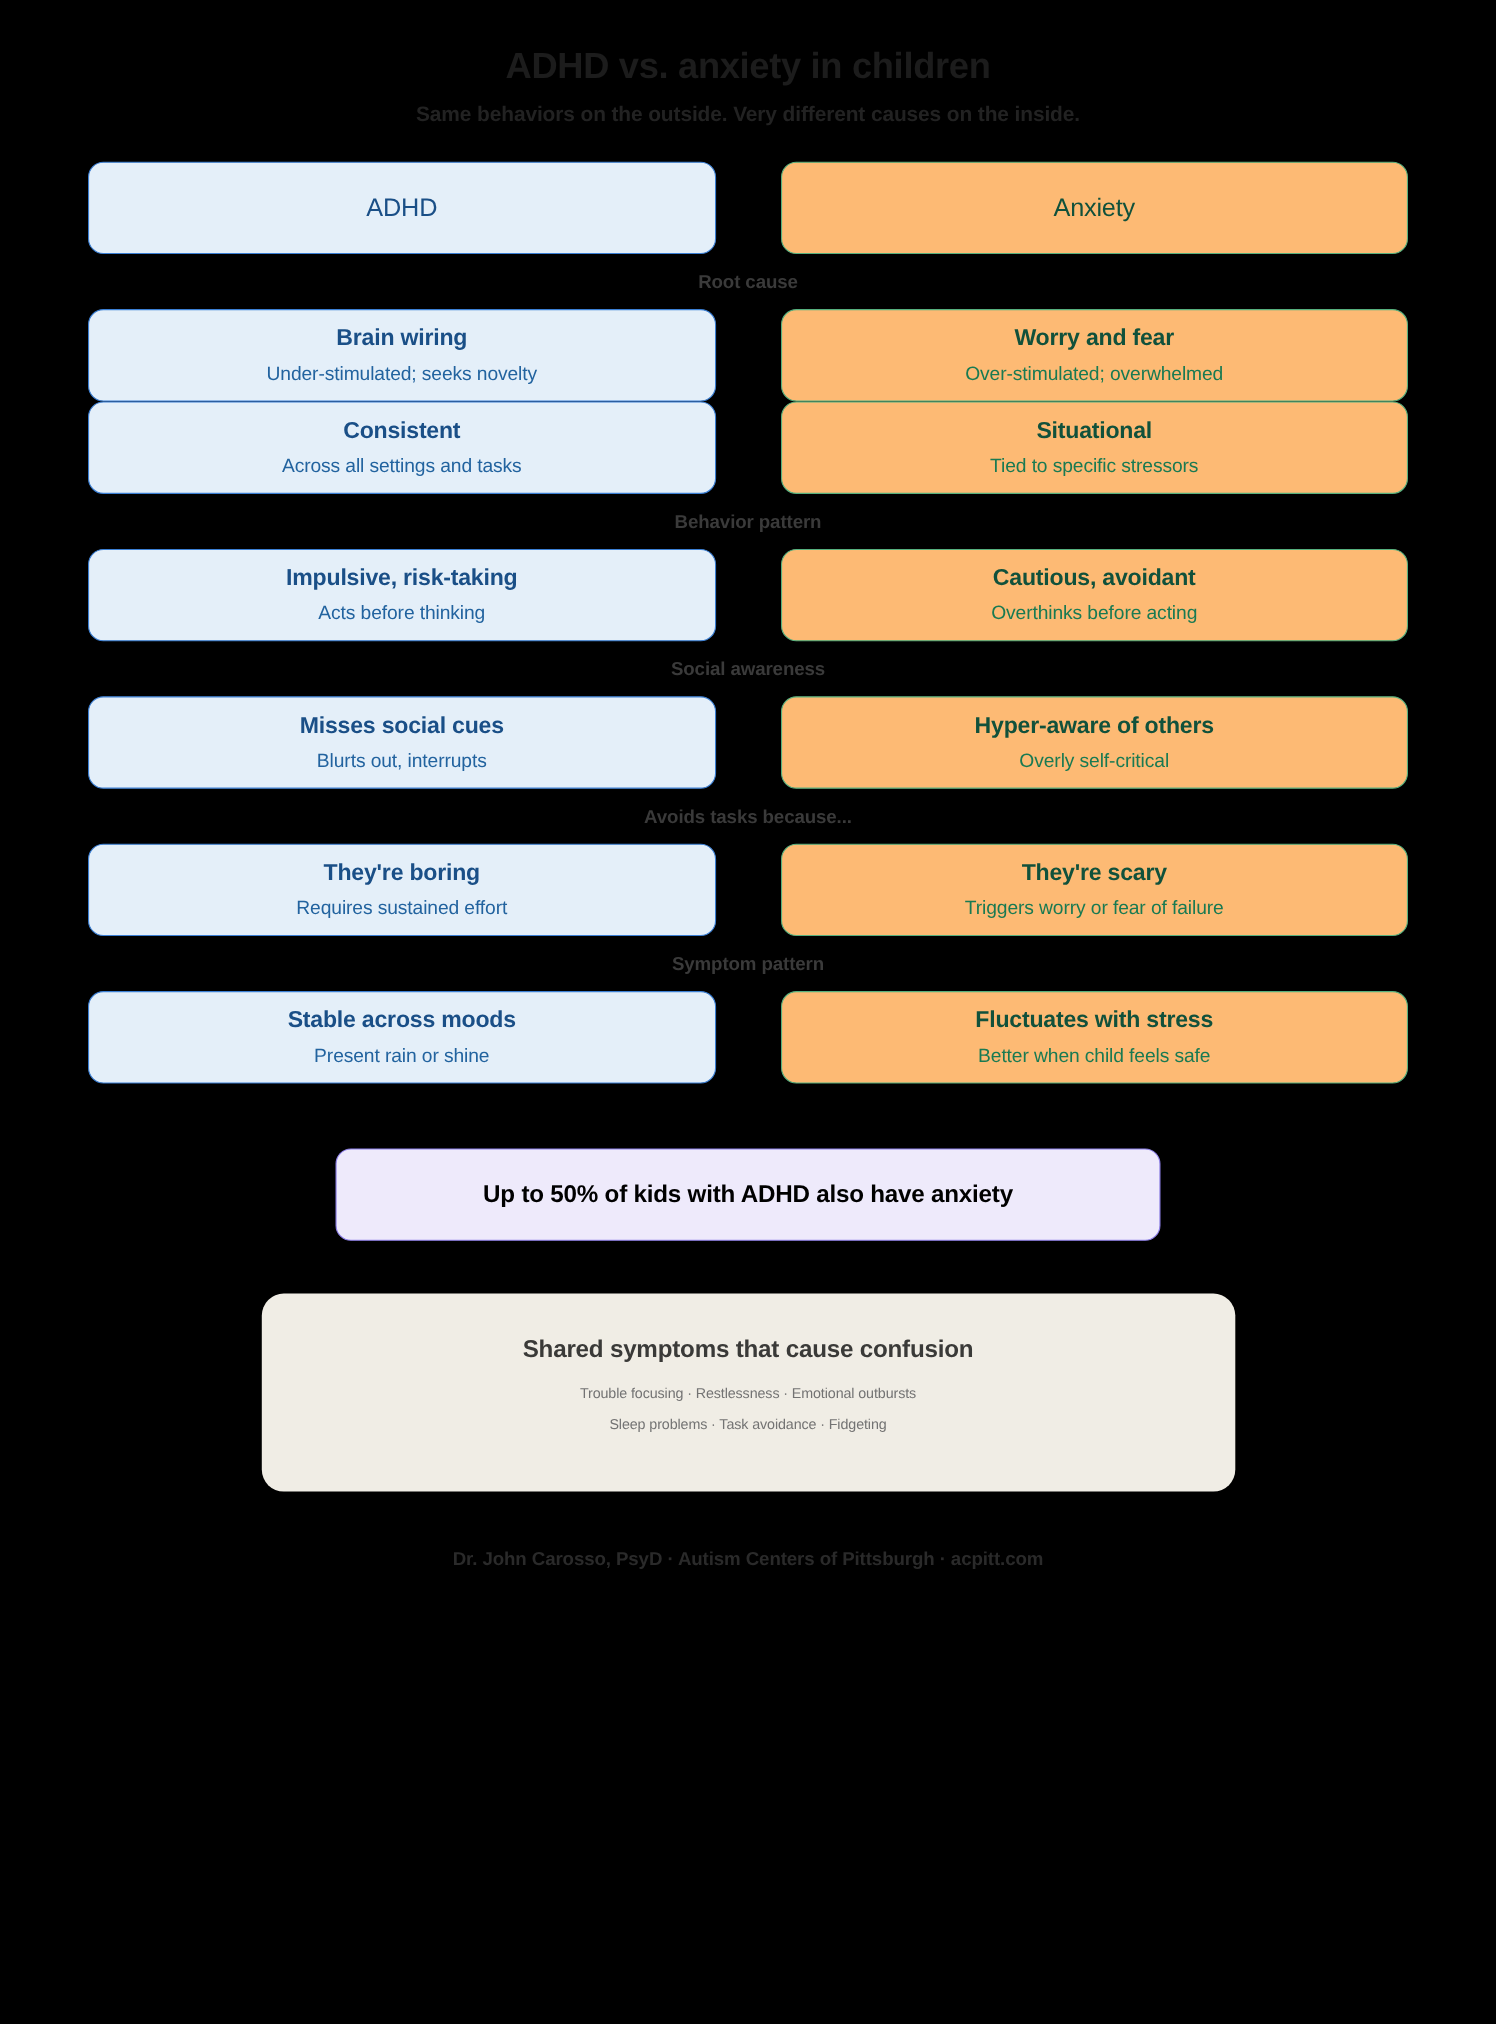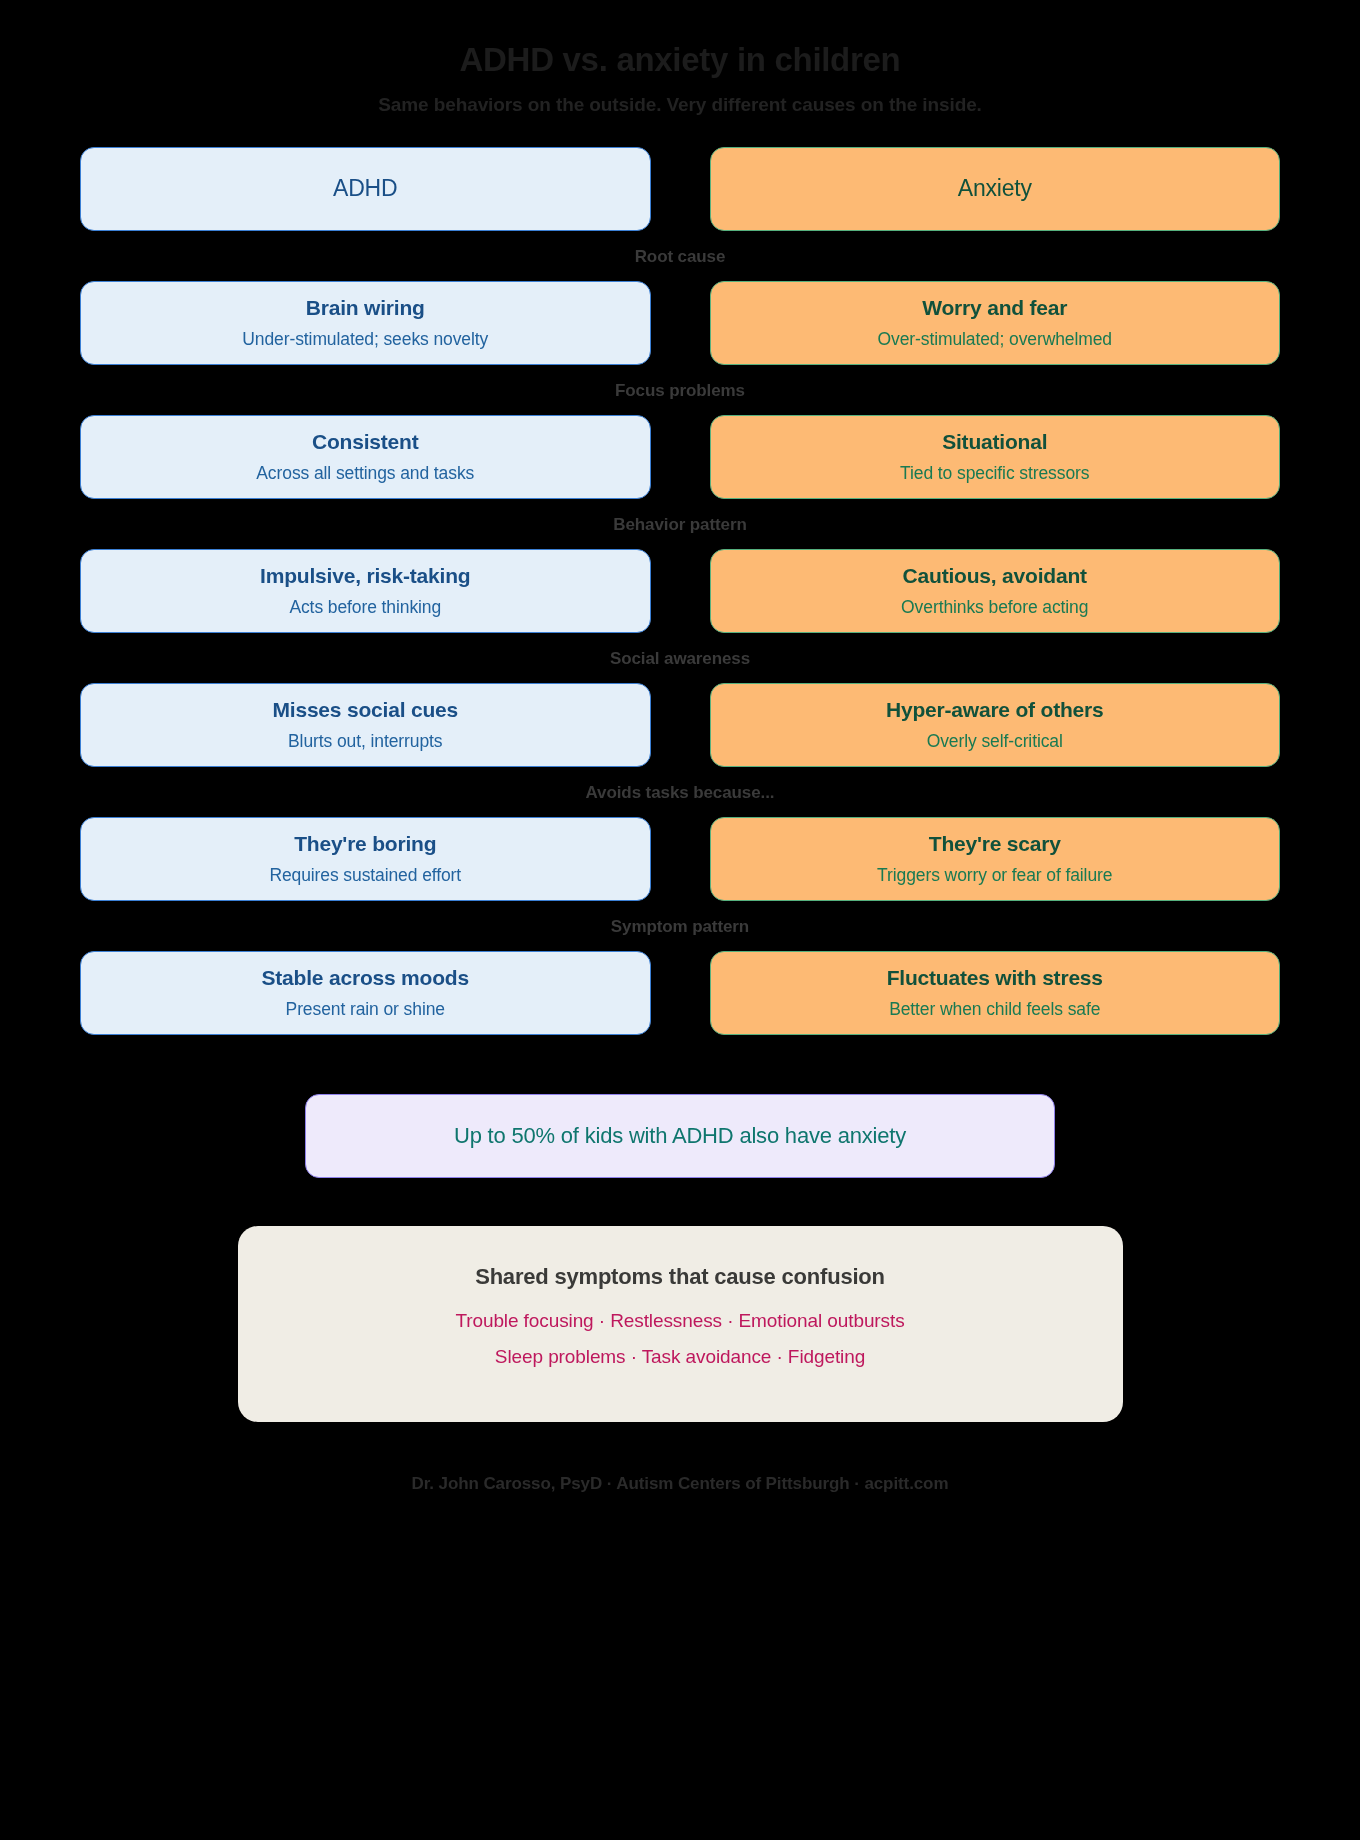--- a/index.html
+++ b/index.html
@@ -140,22 +140,22 @@
     border-radius: 14px;
     display: flex;
     align-items: center;
     justify-content: center;
     text-align: center;
     padding: 6px 24px;
   }
 
   .stat-text {
     font-size: 22px;
-    font-weight: normal;
-    color: #0f766e;
+    font-weight: bold;
+    color: #000000;
     letter-spacing: -0.2px;
   }
 
   
   .shared-wrap {
     display: flex;
     justify-content: center;
     margin-top: 48px;
   }
 
@@ -169,22 +169,22 @@
   }
 
   .shared-heading {
     font-size: 22px;
     font-weight: bold;
     color: #3a3a38;
     letter-spacing: -0.2px;
   }
 
   .shared-line {
-    font-size: 19px;
-    color: #be185d;
+    font-size: 13px;
+    color: #737373;
     margin-top: 18px;
     letter-spacing: -0.1px;
     line-height: 1.35;
   }
   .shared-line.second { margin-top: 11px; }
 
   
   .footer {
     text-align: center;
     font-size: 17px;
@@ -219,21 +219,20 @@
       <div class="cell adhd">
         <div class="cell-title">Brain wiring</div>
         <div class="cell-sub">Under-stimulated; seeks novelty</div>
       </div>
       <div class="cell anxiety">
         <div class="cell-title">Worry and fear</div>
         <div class="cell-sub">Over-stimulated; overwhelmed</div>
       </div>
     </div>
 
-    <div class="row-label">Focus problems</div>
     <div class="row row-body">
       <div class="cell adhd">
         <div class="cell-title">Consistent</div>
         <div class="cell-sub">Across all settings and tasks</div>
       </div>
       <div class="cell anxiety">
         <div class="cell-title">Situational</div>
         <div class="cell-sub">Tied to specific stressors</div>
       </div>
     </div>

